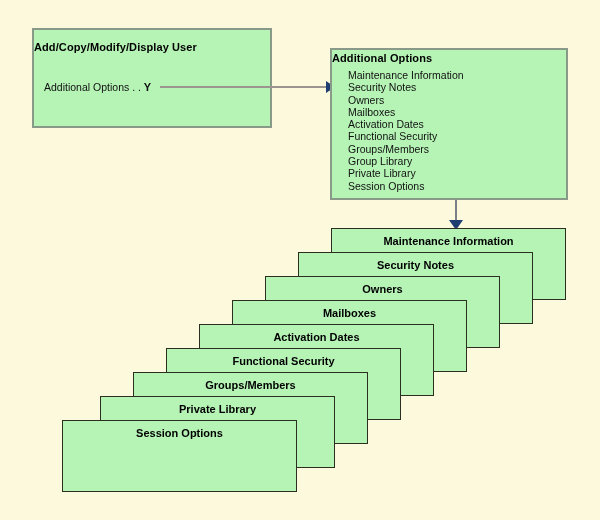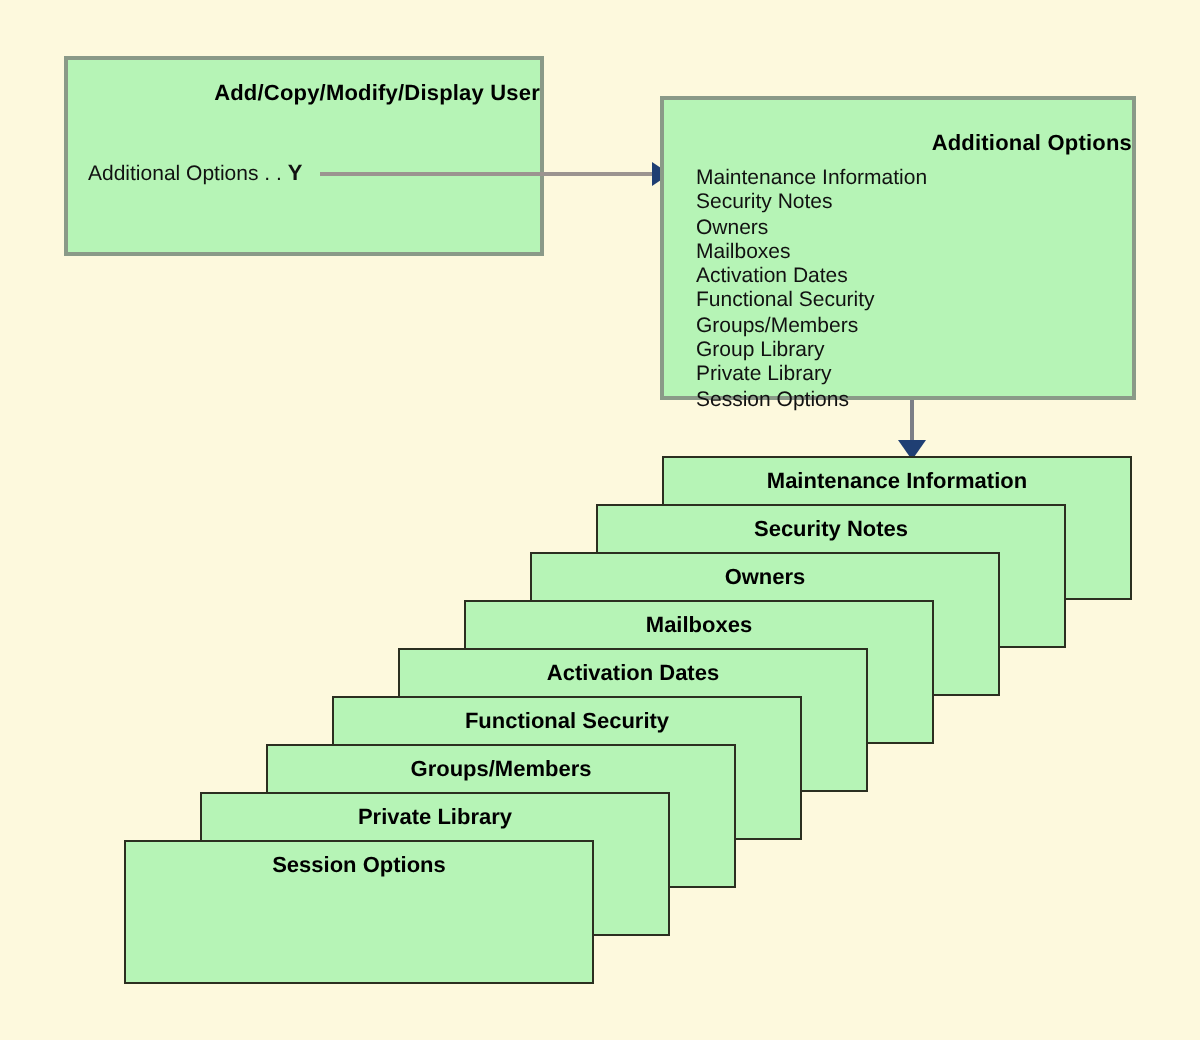--- a/index.html
+++ b/index.html
@@ -20,21 +20,21 @@
   }
 
   
   .panel {
     position: absolute;
     background: #b6f4b6;
     border: 2px solid #8a9a88;
     box-sizing: border-box;
   }
   .panel-title {
-    text-align: right;
+    text-align: left;
     font-weight: bold;
     font-size: 11px;
     color: #000;
     letter-spacing: 0.1px;
   }
 
   
   #box-user {
     left: 32px;
     top: 28px;
@@ -58,22 +58,21 @@
   }
 
   
   #box-options {
     left: 330px;
     top: 48px;
     width: 238px;
     height: 152px;
   }
   #box-options .panel-title {
-    margin-top: 16px;
-    padding-left: 34px;
+    margin-top: 2px;
   }
   .opt-list {
     list-style: none;
     margin: 5px 0 0 0;
     padding: 0 0 0 16px;
   }
   .opt-list li {
     font-size: 10.5px;
     line-height: 12.3px;
     color: #111;

